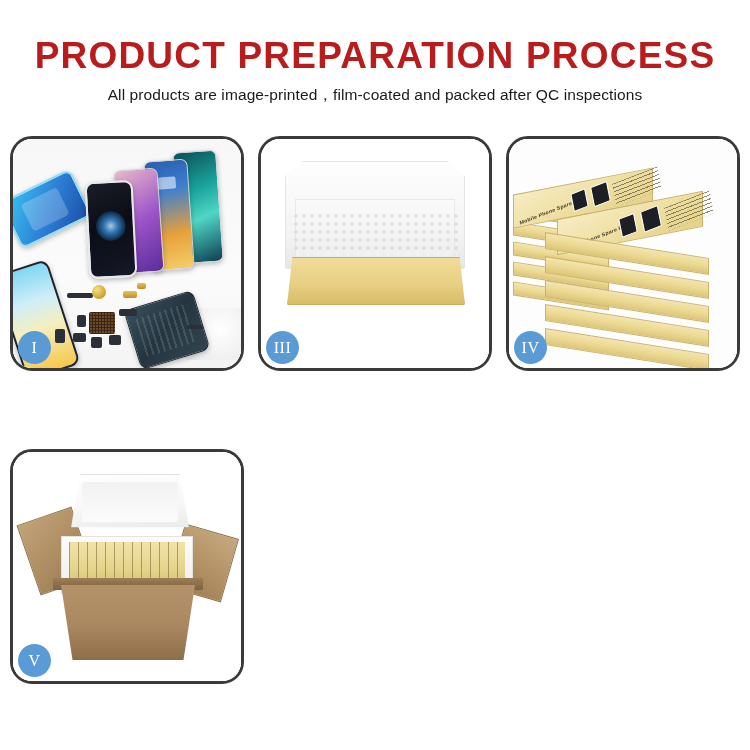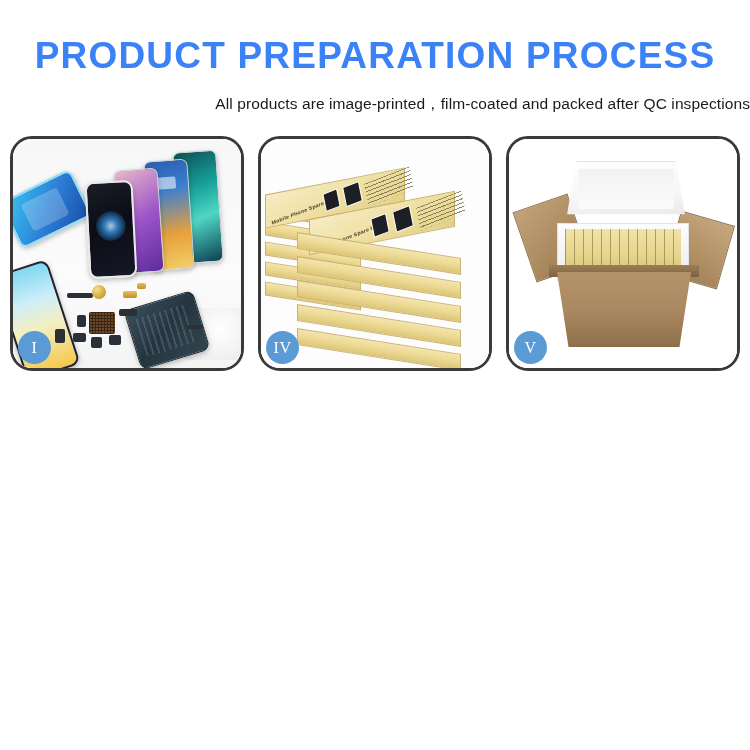--- a/index.html
+++ b/index.html
@@ -7,26 +7,26 @@
     width: 750px; height: 750px;
     background: #ffffff;
     font-family: "Liberation Sans", sans-serif;
     overflow: hidden;
   }
   #page { position: relative; width: 750px; height: 750px; background: #fff; }
 
   
   .header { width: 750px; padding-top: 34px; text-align: center; }
   .title {
-    font-size: 37px; font-weight: bold; color: #3b82f6;
+    font-size: 37px; font-weight: bold; color: #b91c1c;
     letter-spacing: 1.2px; line-height: 44px; white-space: nowrap;
   }
   .subtitle {
-    margin-top: 16px; font-size: 15.5px; color: #1a1a1a;
-    letter-spacing: 0.1px; white-space: nowrap; text-align: right;
+    margin-top: 7px; font-size: 15.5px; color: #1a1a1a;
+    letter-spacing: 0.1px; white-space: nowrap;
   }
 
   
   .grid {
     position: absolute; left: 10px; top: 136px;
     width: 730px; height: 548px;
     display: grid;
     grid-template-columns: repeat(3, 234px);
     grid-template-rows: repeat(2, 235px);
     column-gap: 14px; row-gap: 78px;
@@ -237,20 +237,31 @@
         <div class="chip" style="left:78px;top:198px;width:11px;height:11px"></div>
         <div class="chip" style="left:96px;top:196px;width:12px;height:10px"></div>
         <div class="chip" style="left:106px;top:170px;width:18px;height:7px"></div>
         <div class="chip" style="left:42px;top:190px;width:10px;height:14px"></div>
         <div class="chip" style="left:174px;top:186px;width:16px;height:4px"></div>
       </div>
       <div class="badge">I</div>
     </div>
 
 
+    <div class="panel">
+      <div class="panel-stage">
+        <div class="p3-bg"></div>
+        <div class="p3-lid"></div>
+        <div class="p3-lidface"></div>
+        <div class="p3-foam"></div>
+        <div class="p3-inner"></div>
+        <div class="p3-tray"></div>
+      </div>
+      <div class="badge">III</div>
+    </div>
 
     <div class="panel">
       <div class="panel-stage">
         <div class="p4-bg"></div>
         <div class="stack">
 
           <div class="kbox" style="left:0;top:42px;width:96px;height:14px;transform:skewY(9deg)"></div>
           <div class="kbox" style="left:0;top:62px;width:96px;height:14px;transform:skewY(9deg)"></div>
           <div class="kbox" style="left:0;top:82px;width:96px;height:14px;transform:skewY(9deg)"></div>
           <div class="kbox" style="left:0;top:102px;width:96px;height:14px;transform:skewY(9deg)"></div>

